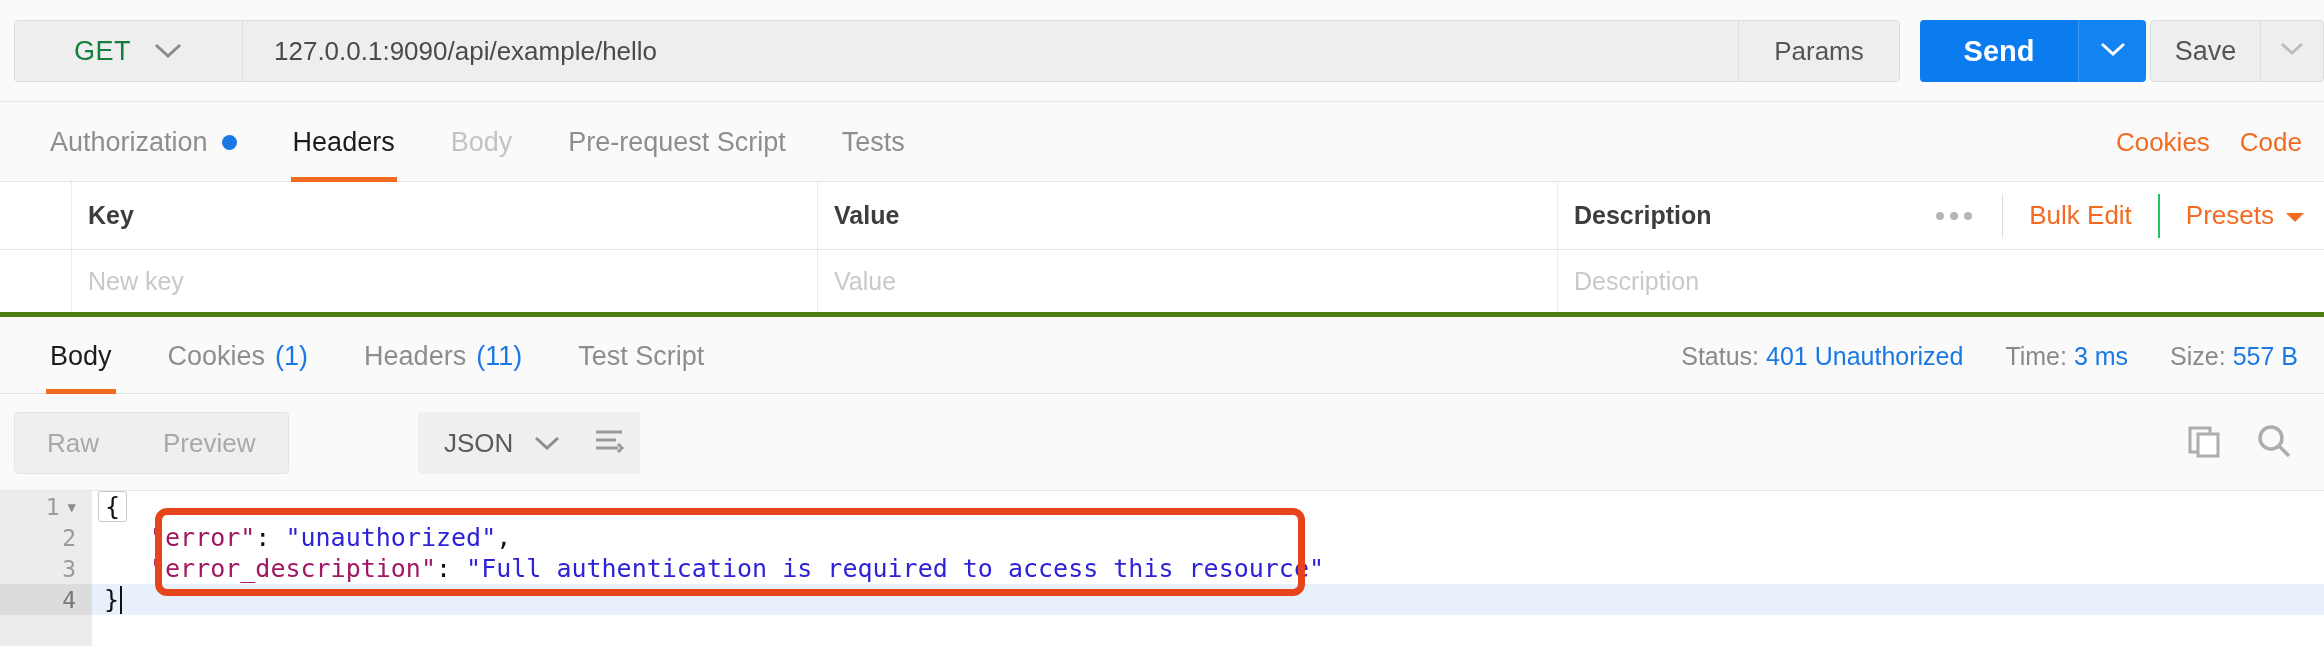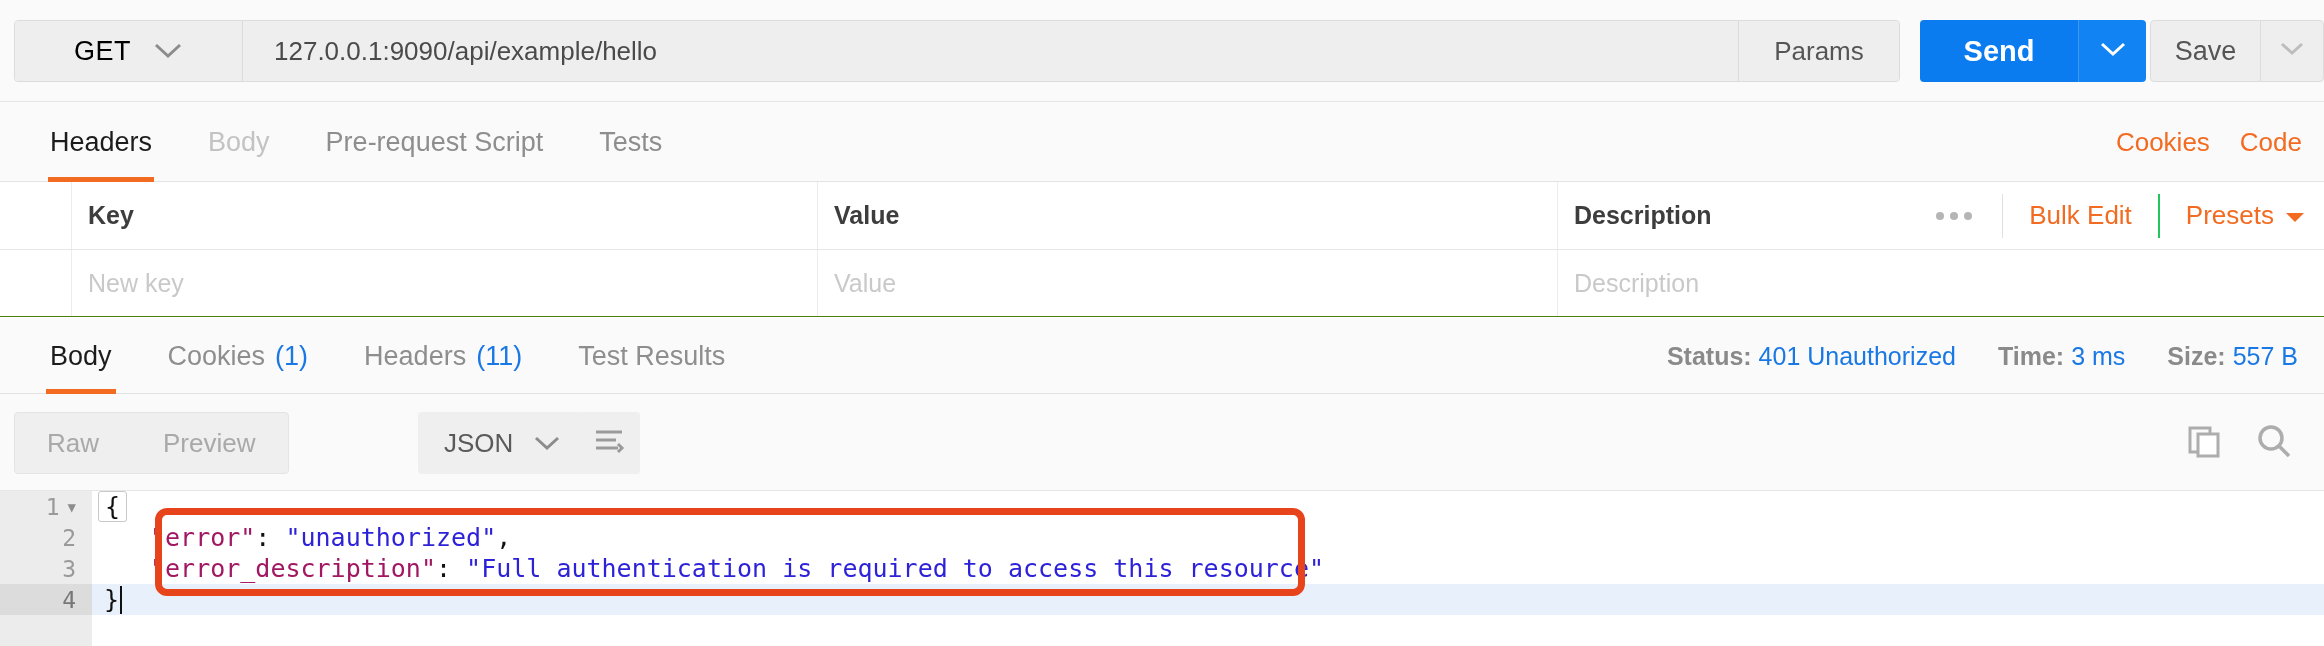--- a/index.html
+++ b/index.html
@@ -27,21 +27,21 @@
     overflow: hidden;
   }
   .method-box {
     width: 228px; height: 100%;
     display: flex; align-items: center; justify-content: center;
     gap: 22px;
     border-right: 1px solid #dcdcdc;
     background: #eeeeee;
     cursor: pointer;
   }
-  .method-label { font-size: 27px; color: #000000; letter-spacing: .5px; }
+  .method-label { font-size: 27px; color: #15803d; letter-spacing: .5px; }
   .chev { display: inline-block; }
   .chev svg { display: block; }
   .url-input {
     flex: 1 1 auto; height: 100%;
     display: flex; align-items: center;
     padding-left: 31px;
     background: #eeeeee;
     border-right: 1px solid #dcdcdc;
     font-size: 26px; color: #4a4a4a;
     cursor: text;
@@ -119,21 +119,21 @@
   }
   .link-orange { font-size: 26px; color: #f26b21; cursor: pointer; }
 
   
   .htable {
     position: absolute; left: 0; top: 182px; width: 2324px; height: 136px;
     background: #ffffff;
   }
   .hrow { display: flex; width: 2324px; }
   .hrow.head { height: 68px; border-bottom: 1px solid #e6e6e6; }
-  .hrow.body { height: 67px; border-bottom: 1px solid #4d7c0f; text-align: right; }
+  .hrow.body { height: 67px; border-bottom: 5px solid #4d7c0f; text-align: right; }
   .hcell {
     display: flex; align-items: center;
     border-right: 1px solid #ececec;
     padding-left: 16px;
   }
   .c-check { width: 72px; border-right: 1px solid #ececec; }
   .c-key   { width: 746px; }
   .c-val   { width: 740px; }
   .c-desc  { flex: 1 1 auto; border-right: none; position: relative; }
   .hhead-text { font-size: 25px; color: #3d3d3d; font-weight: bold; }
@@ -170,21 +170,21 @@
   .restab.active::after {
     content: ""; position: absolute; left: 24px; right: 24px; bottom: 0;
     height: 5px; background: #f26b21;
   }
   .cnt { color: #1a78e5; }
   .res-meta {
     position: absolute; right: 26px; top: 0; height: 76px;
     display: flex; align-items: center; gap: 42px;
     font-size: 25px;
   }
-  .meta-k { color: #8a8a8a; font-weight: bold; }
+  .meta-k { color: #8a8a8a; }
   .meta-v { color: #1a78e5; cursor: pointer; }
 
   
   .body-toolbar {
     position: absolute; left: 0; top: 394px; width: 2324px; height: 96px;
     background: #fafafa;
   }
   .seg {
     position: absolute; left: 14px; top: 18px; height: 62px;
     display: flex; align-items: center;
@@ -300,20 +300,24 @@
         <svg width="26" height="16" viewBox="0 0 26 16">
             <path d="M3 3 L13 12 L23 3" fill="none" stroke="#bdbdbd" stroke-width="3"></path>
           </svg>
       </span>
     </div>
   </div>
 </div>
 
 <div class="reqtabs-row">
   <div class="reqtabs">
+    <div class="rtab">
+      <span>Authorization</span>
+      <span class="blue-dot"></span>
+    </div>
     <div class="rtab active">
       <span>Headers</span>
     </div>
     <div class="rtab dim">
       <span>Body</span>
     </div>
     <div class="rtab">
       <span>Pre-request Script</span>
     </div>
     <div class="rtab">
@@ -378,21 +382,21 @@
     </div>
     <div class="restab">
       <span>Cookies</span>
       <span class="cnt">(1)</span>
     </div>
     <div class="restab">
       <span>Headers</span>
       <span class="cnt">(11)</span>
     </div>
     <div class="restab">
-      <span>Test Results</span>
+      <span>Test Script</span>
     </div>
   </div>
   <div class="res-meta">
     <span>
       <span class="meta-k">Status:</span>
       <span class="meta-v">401 Unauthorized</span>
     </span>
     <span>
       <span class="meta-k">Time:</span>
       <span class="meta-v">3 ms</span>

